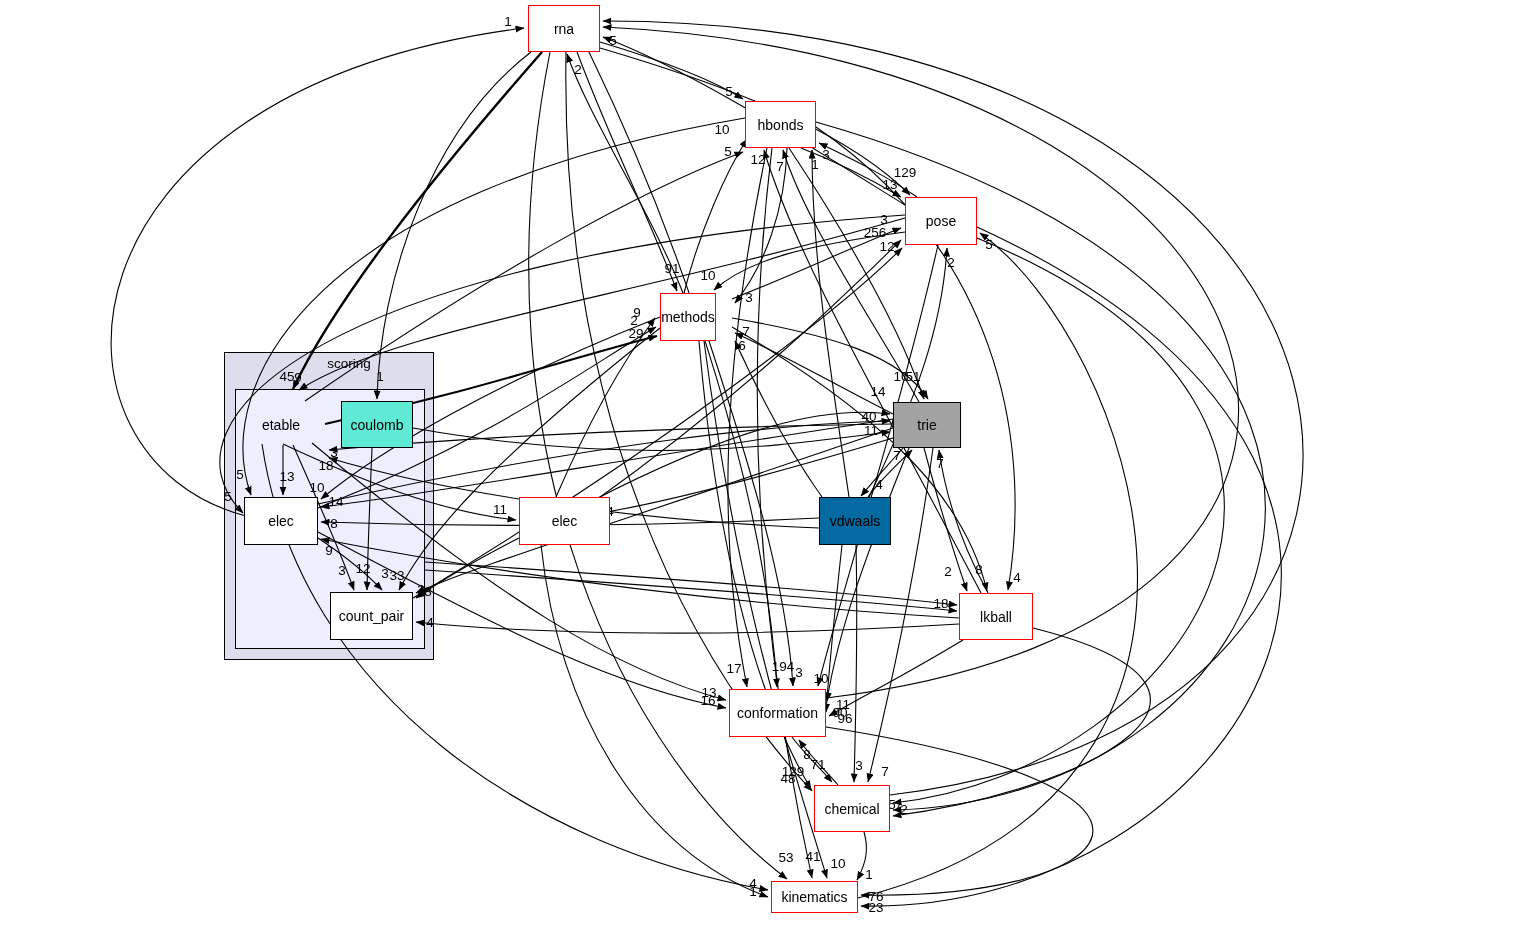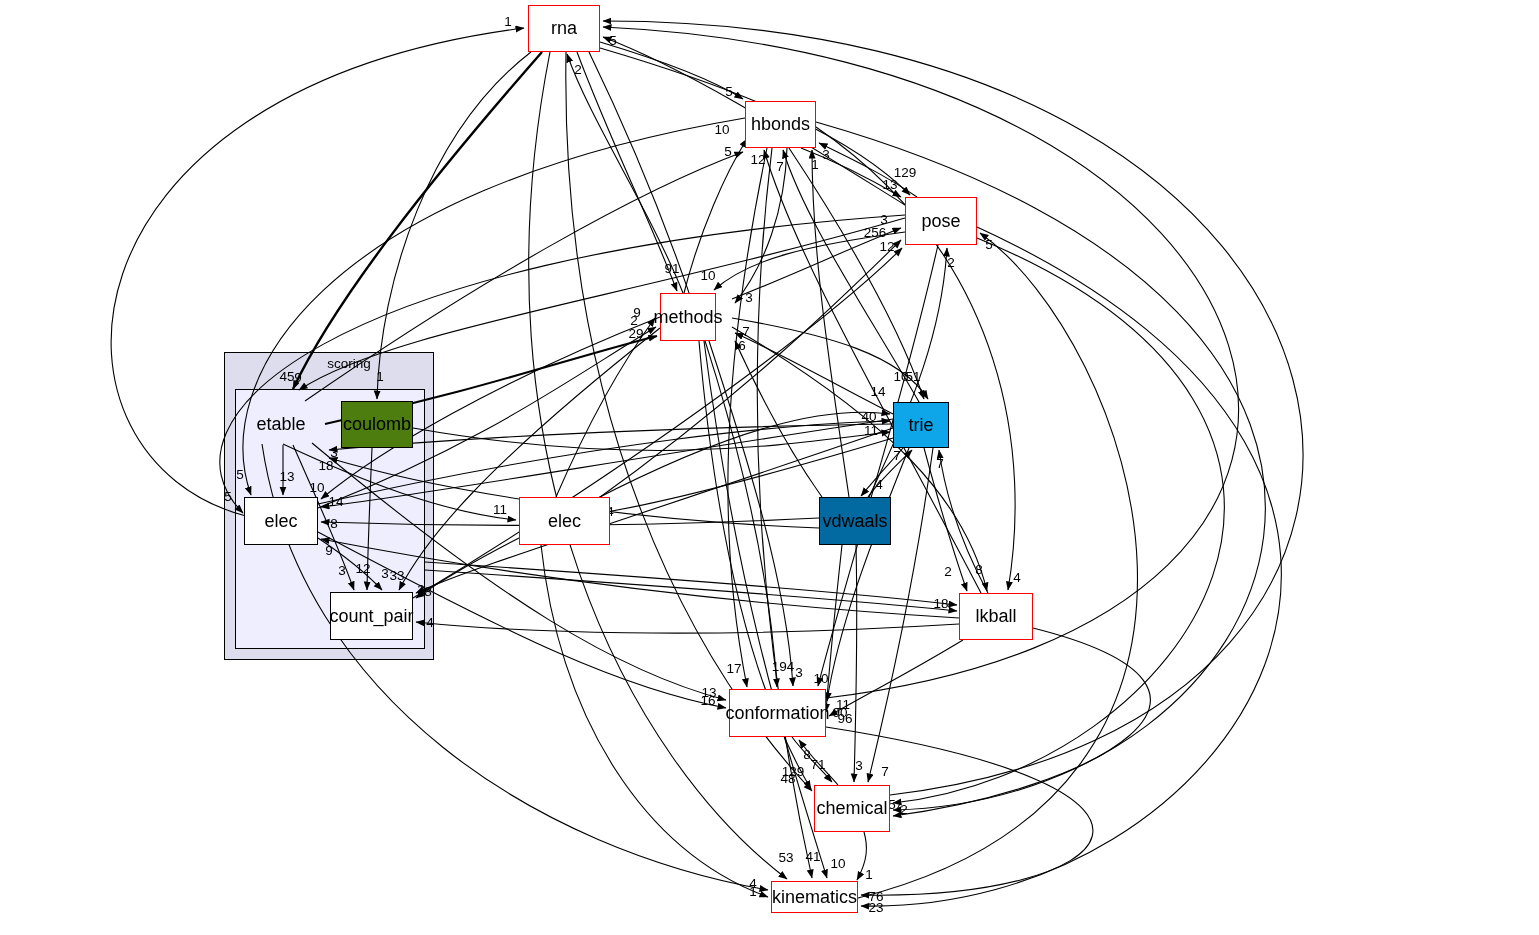--- a/index.html
+++ b/index.html
@@ -7,21 +7,21 @@
        font-family:"Liberation Sans", sans-serif;}
   #canvas{position:absolute;left:0;top:0;width:1539px;height:935px;}
   #clusters{position:absolute;left:0;top:0;z-index:0;}
   .cluster{position:absolute;box-sizing:border-box;border:1px solid #000;}
   .cluster-label{position:absolute;transform:translateX(-50%);font-size:13.5px;color:#000;white-space:nowrap;padding-left:38px;}
   #edge-svg{position:absolute;left:0;top:0;z-index:1;}
   .edge{fill:none;stroke:#000;}
   .edge-label{font-size:13.5px;fill:#000;}
   #nodes{position:absolute;left:0;top:0;z-index:2;}
   .node{position:absolute;box-sizing:border-box;display:flex;align-items:center;justify-content:center;
-        font-size:18px;color:#000;cursor:pointer;}
+        font-size:14px;color:#000;cursor:pointer;}
 </style>
 </head>
 <body>
 
 <div id="canvas">
   <div id="clusters">
       <div class="cluster" style="left: 224px; top: 352px; width: 210px; height: 308px; background: rgb(221, 221, 238);"></div>
       <div class="cluster-label" style="left: 330px; top: 356px;">scoring</div>
       <div class="cluster" style="left: 235px; top: 389px; width: 190px; height: 260px; background: rgb(238, 238, 255);"></div>
     </div>
@@ -205,25 +205,25 @@
         <text x="746" y="336" text-anchor="middle" class="edge-label">7</text>
         <text x="326" y="470" text-anchor="middle" class="edge-label">18</text>
         <text x="334" y="457" text-anchor="middle" class="edge-label">3</text>
       </g>
   </svg>
   <div id="nodes">
       <div class="node" style="left: 528px; top: 5px; width: 72px; height: 47px; border: 1px solid rgb(255, 0, 0); background: rgb(255, 255, 255);">rna</div>
       <div class="node" style="left: 745px; top: 101px; width: 71px; height: 47px; border: 1px solid rgb(255, 0, 0); background: rgb(255, 255, 255);">hbonds</div>
       <div class="node" style="left: 905px; top: 197px; width: 72px; height: 48px; border: 1px solid rgb(255, 0, 0); background: rgb(255, 255, 255);">pose</div>
       <div class="node" style="left: 660px; top: 293px; width: 56px; height: 48px; border: 1px solid rgb(255, 0, 0); background: rgb(255, 255, 255);">methods</div>
-      <div class="node" style="left: 893px; top: 402px; width: 56px; height: 46px; border: 1px solid rgb(0, 0, 0); background: #0ea5e9;">trie</div>
+      <div class="node" style="left: 893px; top: 402px; width: 68px; height: 46px; border: 1px solid rgb(0, 0, 0); background: #a3a3a3;">trie</div>
       <div class="node" style="left: 819px; top: 497px; width: 72px; height: 48px; border: 1px solid rgb(0, 0, 0); background: #0369a1;">vdwaals</div>
       <div class="node" style="left: 519px; top: 497px; width: 91px; height: 48px; border: 1px solid rgb(255, 0, 0); background: rgb(255, 255, 255);">elec</div>
       <div class="node" style="left: 959px; top: 593px; width: 74px; height: 47px; border: 1px solid rgb(255, 0, 0); background: rgb(255, 255, 255);">lkball</div>
       <div class="node" style="left: 729px; top: 689px; width: 97px; height: 48px; border: 1px solid rgb(255, 0, 0); background: rgb(255, 255, 255);">conformation</div>
       <div class="node" style="left: 814px; top: 785px; width: 76px; height: 47px; border: 1px solid rgb(255, 0, 0); background: rgb(255, 255, 255);">chemical</div>
       <div class="node" style="left: 771px; top: 881px; width: 87px; height: 32px; border: 1px solid rgb(255, 0, 0); background: rgb(255, 255, 255);">kinematics</div>
-      <div class="node" style="left: 341px; top: 401px; width: 72px; height: 47px; border: 1px solid rgb(0, 0, 0); background: #4d7c0f;">coulomb</div>
+      <div class="node" style="left: 341px; top: 401px; width: 72px; height: 47px; border: 1px solid rgb(0, 0, 0); background: #5eead4;">coulomb</div>
       <div class="node" style="left: 244px; top: 497px; width: 74px; height: 48px; border: 1px solid rgb(0, 0, 0); background: rgb(255, 255, 255);">elec</div>
       <div class="node" style="left: 330px; top: 592px; width: 83px; height: 48px; border: 1px solid rgb(0, 0, 0); background: rgb(255, 255, 255);">count_pair</div>
       <div class="node" style="left: 237px; top: 401px; width: 88px; height: 47px; border: none; background: transparent;">etable</div>
     </div>
 </div>
 
 </body></html>

